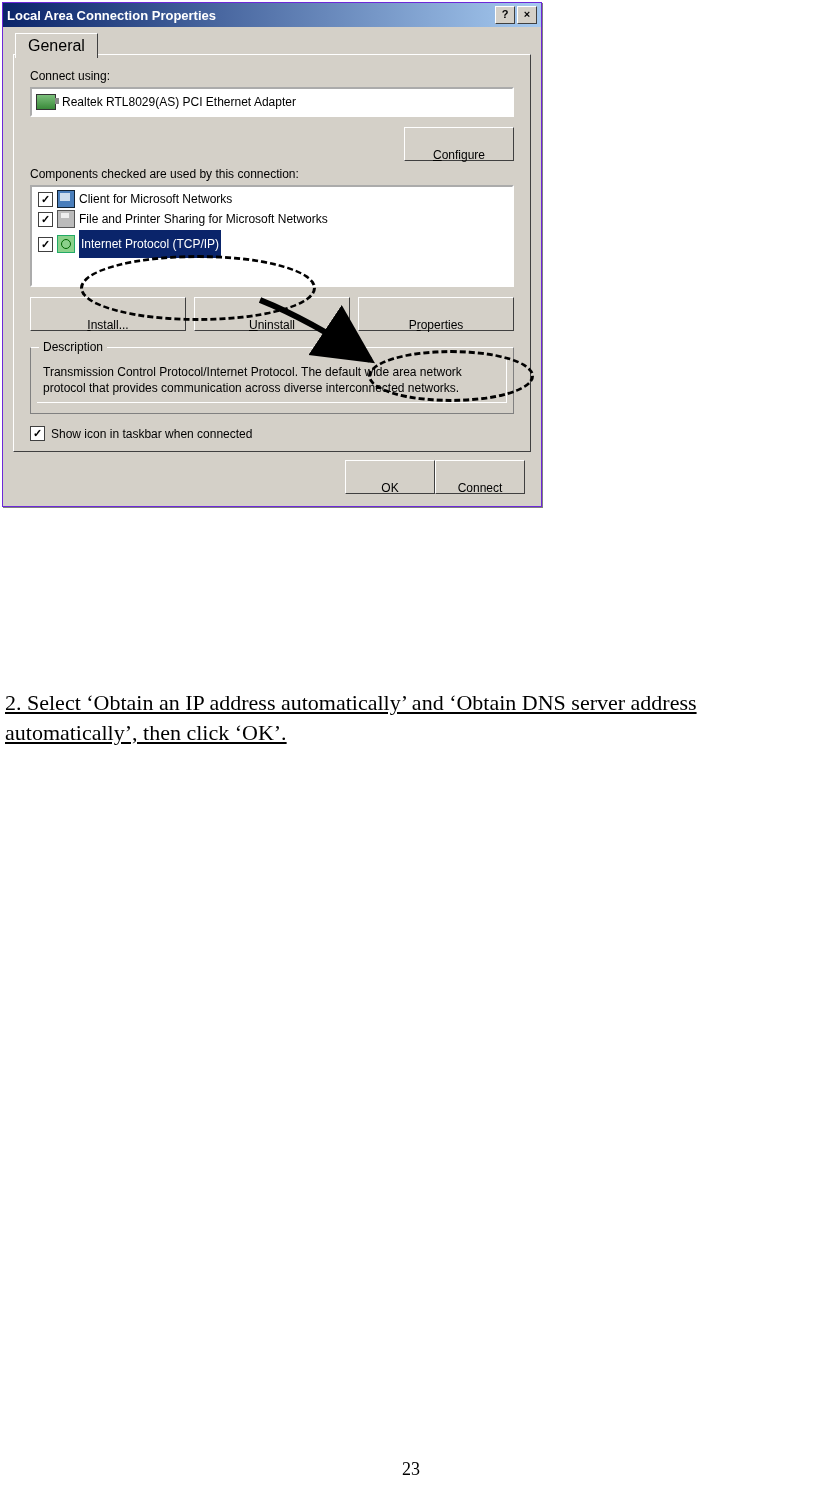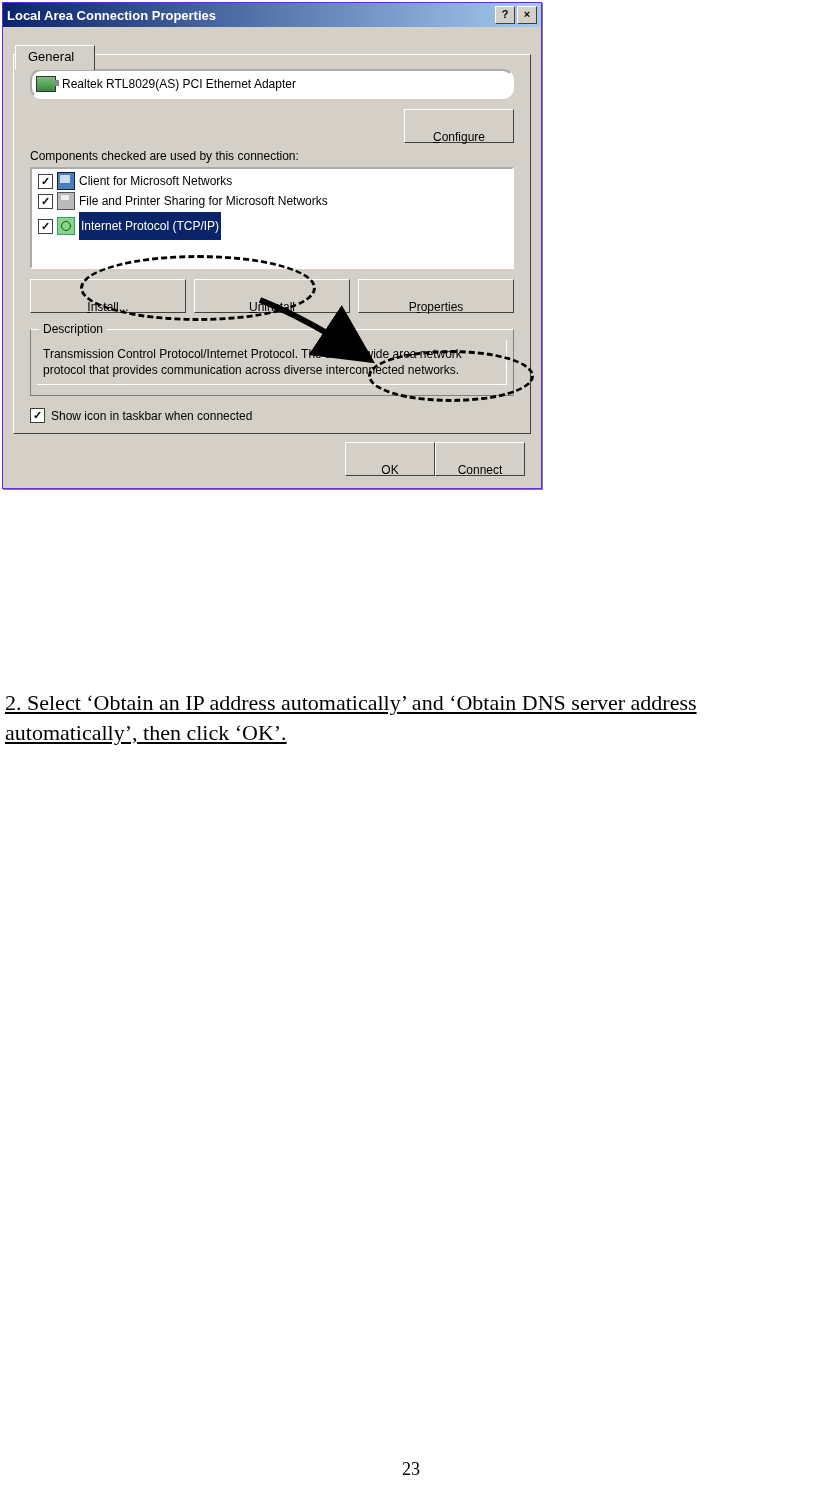--- a/index.html
+++ b/index.html
@@ -49,29 +49,29 @@
   }
   .body {
     padding: 6px 10px 8px 10px;
   }
   .tabstrip {
     position: relative;
     height: 22px;
   }
   .tab {
     position: absolute;
-    top: 12px;
+    top: 0;
     left: 2px;
     height: 21px;
-    padding: 3px 20px 0 12px;
+    padding: 3px 12px 0 12px;
     background: #d4d0c8;
     border: 1px solid #fff;
     border-right-color: #404040;
     border-bottom: none;
-    font-size: 13px;
+    font-size: 16px;
   }
   .tabpanel {
     border: 1px solid #fff;
     border-right-color:#404040;
     border-bottom-color:#404040;
     padding: 14px 16px 10px 16px;
     background:#d4d0c8;
     margin-top:-1px;
   }
   .label { font-size: 12px; margin-bottom: 4px; }
@@ -79,21 +79,20 @@
     border: 2px inset #fff;
     background: #fff;
     padding: 2px 4px;
   }
   .adapter-box {
     height: 22px;
     display:flex;
     align-items:center;
     gap:6px;
     font-size:12px;
-    border-radius:11px;
   }
   .nic-icon {
     width:18px; height:14px;
     background: linear-gradient(#7bbf7b,#3a8a3a);
     border:1px solid #333;
     position:relative;
   }
   .nic-icon::after{
     content:"";
     position:absolute; right:-4px; top:3px;
@@ -233,20 +232,21 @@
   <div class="titlebar">
     <span class="titlebar-text">Local Area Connection Properties</span>
     <span class="titlebtn">?</span>
     <span class="titlebtn">×</span>
   </div>
   <div class="body">
     <div class="tabstrip">
       <div class="tab">General</div>
     </div>
     <div class="tabpanel">
+      <div class="label">Connect using:</div>
       <div class="sunken adapter-box">
         <span class="nic-icon"></span>
         <span>Realtek RTL8029(AS) PCI Ethernet Adapter</span>
       </div>
       <div class="row-right">
         <span class="btn"><span class="ul">C</span>onfigure</span>
       </div>
       <div class="label">Components checked are used by this connection:</div>
       <div class="sunken components">
         <div class="comp-row">

